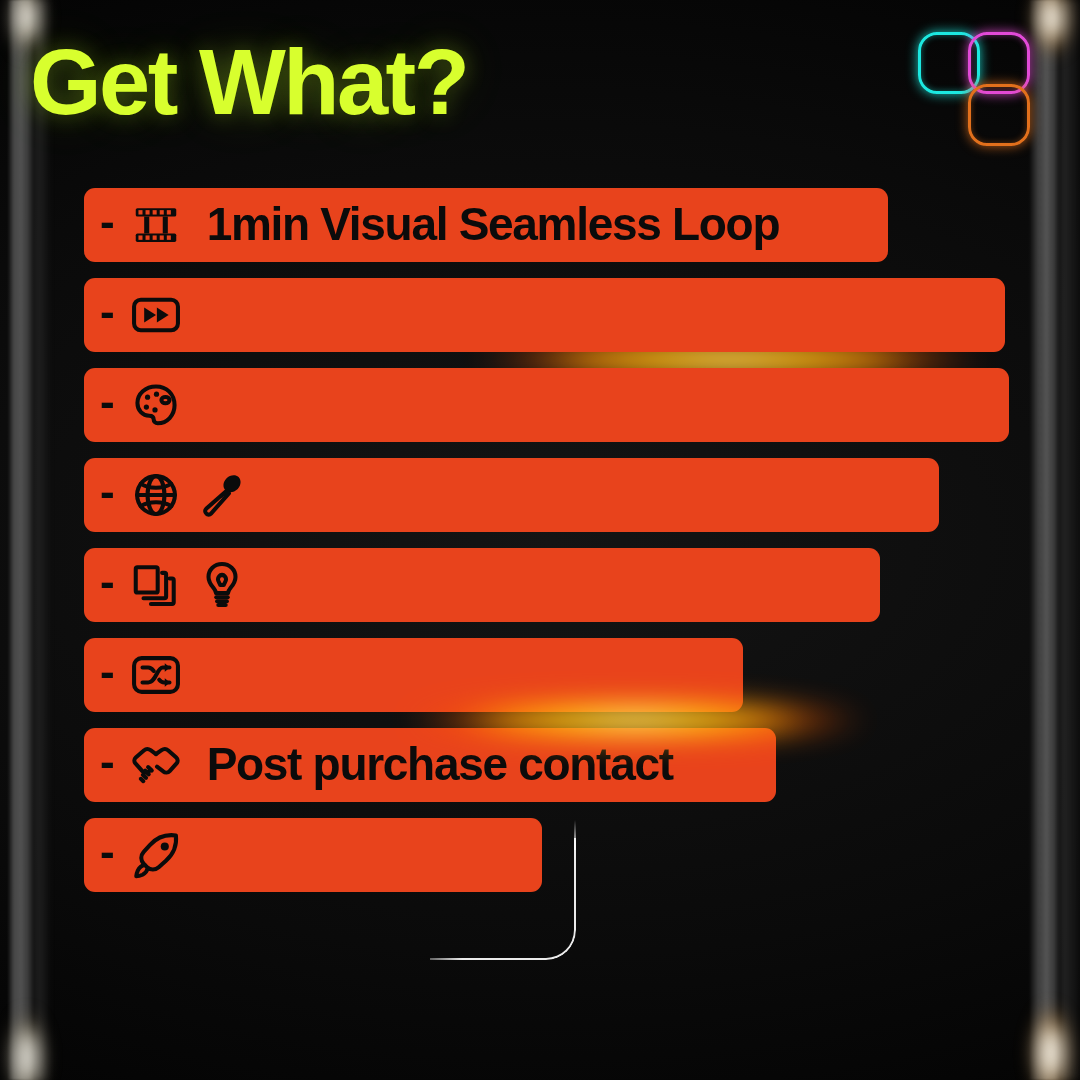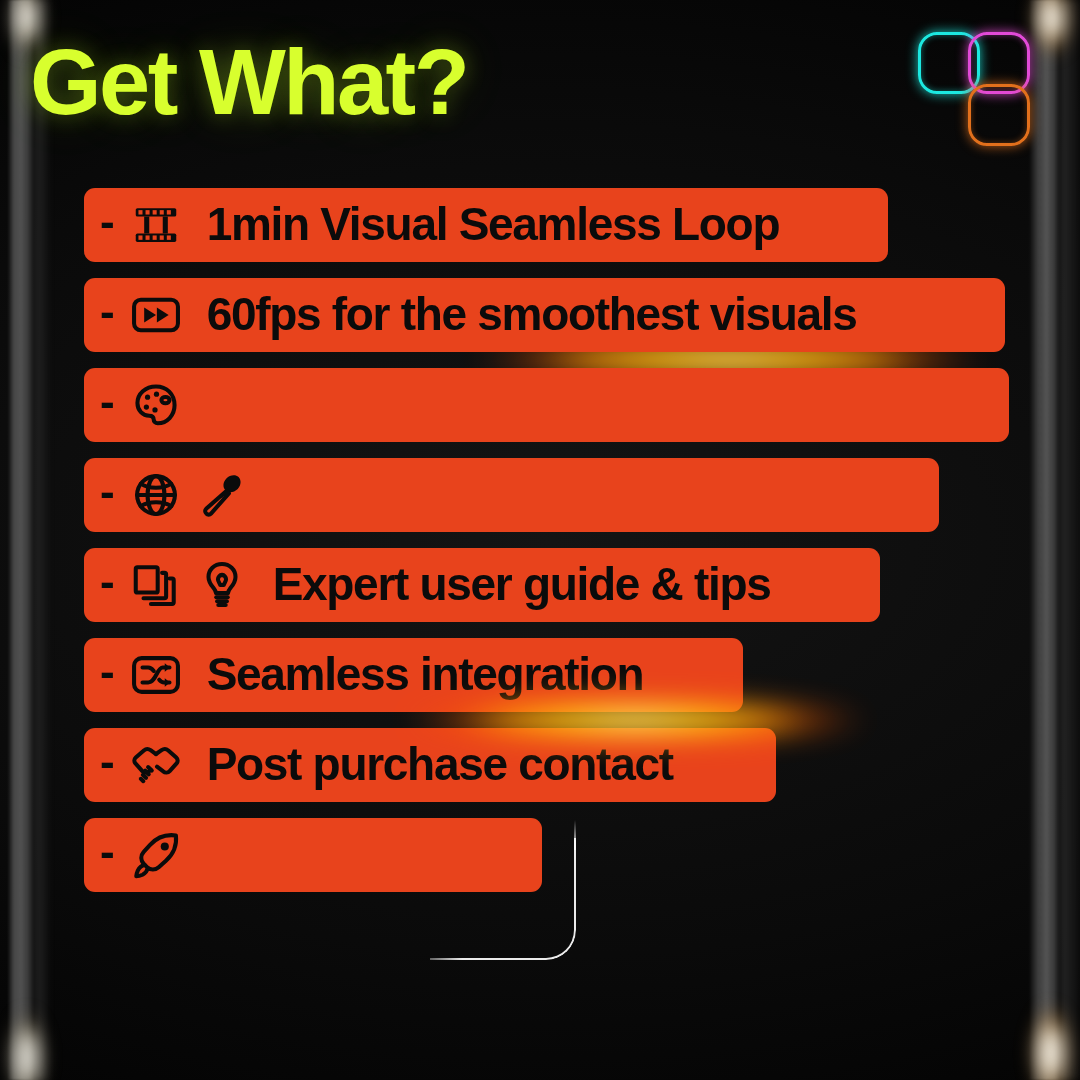--- a/index.html
+++ b/index.html
@@ -169,21 +169,20 @@
         <span class="dash">-</span>
         <span class="icons">
           <span class="ico">
             <svg width="54" height="54" viewBox="0 0 32 32">
       <rect x="3" y="7" width="26" height="18" rx="4" stroke="#0b0b0b" fill="none" stroke-width="2.4" stroke-linecap="round" stroke-linejoin="round"></rect>
       <path d="M9 11.5 L16 16 L9 20.5 Z" fill="#0b0b0b"></path>
       <path d="M16.5 11.5 L23.5 16 L16.5 20.5 Z" fill="#0b0b0b"></path>
     </svg>
           </span>
         </span>
-        <span class="label">60fps for the smoothest visuals</span>
       </div>
       <div class="pill" style="width: 925px;">
         <span class="dash">-</span>
         <span class="icons">
           <span class="ico">
             <svg width="54" height="54" viewBox="0 0 32 32">
       <path d="M16 5c-6.2 0-11 4.3-11 9.8 0 4.4 3.1 7.6 7 7.6 1.8 0 2.6 1 2.6 2.1 0 1.3 1 2.3 2.4 2.3 5.6 0 10-4.7 10-10.6C27 9.4 22.3 5 16 5Z" stroke="#0b0b0b" fill="none" stroke-width="2.4" stroke-linecap="round" stroke-linejoin="round"></path>
       <circle cx="11" cy="11.4" r="1.55" fill="#0b0b0b"></circle>
       <circle cx="16.3" cy="9.6" r="1.55" fill="#0b0b0b"></circle>
       <circle cx="10.3" cy="17.2" r="1.55" fill="#0b0b0b"></circle>
@@ -227,37 +226,35 @@
           <span class="ico">
             <svg width="54" height="54" viewBox="0 0 32 32">
       <path d="M16 3.6c-4.6 0-8 3.4-8 7.6 0 3 1.7 5 3 6.6.9 1.1 1.4 1.9 1.4 3h7.2c0-1.1.5-1.9 1.4-3 1.3-1.6 3-3.6 3-6.6 0-4.2-3.4-7.6-8-7.6Z" stroke="#0b0b0b" fill="none" stroke-width="2.4" stroke-linecap="round" stroke-linejoin="round"></path>
       <path d="M12.6 23.2h6.8" stroke="#0b0b0b" fill="none" stroke-width="2.4" stroke-linecap="round" stroke-linejoin="round"></path>
       <path d="M13.1 25.6h5.8" stroke="#0b0b0b" fill="none" stroke-width="2.4" stroke-linecap="round" stroke-linejoin="round"></path>
       <path d="M13.8 27.9h4.4" stroke="#0b0b0b" fill="none" stroke-width="2.4" stroke-linecap="round" stroke-linejoin="round"></path>
       <path d="M13.6 12.6a2.6 2.6 0 0 1 2.4-2.6 2.6 2.6 0 0 1 2.4 2.6c0 1.5-1.1 2.3-1.3 3.4h-2.2c-.2-1.1-1.3-1.9-1.3-3.4Z" stroke="#0b0b0b" fill="none" stroke-width="2.4" stroke-linecap="round" stroke-linejoin="round"></path>
     </svg>
           </span>
         </span>
-        <span class="label">Expert user guide &amp; tips</span>
       </div>
       <div class="pill" style="width: 659px;">
         <span class="dash">-</span>
         <span class="icons">
           <span class="ico">
             <svg width="54" height="54" viewBox="0 0 32 32">
       <rect x="3" y="6" width="26" height="20" rx="4.5" stroke="#0b0b0b" fill="none" stroke-width="2.4" stroke-linecap="round" stroke-linejoin="round"></rect>
       <path d="M8 11.6h3.4c1.5 0 2.3.8 3.3 2" stroke="#0b0b0b" fill="none" stroke-width="2.4" stroke-linecap="round" stroke-linejoin="round"></path>
       <path d="M24 11.6h-4c-3.5 0-4 8.8-8.6 8.8H8" stroke="#0b0b0b" fill="none" stroke-width="2.4" stroke-linecap="round" stroke-linejoin="round"></path>
       <path d="M21.2 9.1 24.2 11.6 21.2 14.1" fill="#0b0b0b" stroke="none"></path>
       <path d="M21.2 17.9 24.2 20.4 21.2 22.9" fill="#0b0b0b" stroke="none"></path>
       <path d="M24 20.4h-3.2c-1.3 0-2.1-.6-2.9-1.6" stroke="#0b0b0b" fill="none" stroke-width="2.4" stroke-linecap="round" stroke-linejoin="round"></path>
     </svg>
           </span>
         </span>
-        <span class="label">Seamless integration</span>
       </div>
       <div class="pill" style="width: 692px;">
         <span class="dash">-</span>
         <span class="icons">
           <span class="ico">
             <svg width="54" height="54" viewBox="0 0 32 32">
       <path d="M16 9.5 12.8 7.2a3.3 3.3 0 0 0-4 .2L4 11.6c-1 .9-1.1 2.4-.2 3.4l4.1 4.6c1 1.1 2.7 1.2 3.8.2l1-.9" stroke="#0b0b0b" fill="none" stroke-width="2.4" stroke-linecap="round" stroke-linejoin="round"></path>
       <path d="M16 9.5l3.3-2.3a3.3 3.3 0 0 1 4 .2l4.7 4.2c1 .9 1.1 2.4.2 3.4l-4.1 4.6a2.7 2.7 0 0 1-3.8.2L16.6 17" stroke="#0b0b0b" fill="none" stroke-width="2.4" stroke-linecap="round" stroke-linejoin="round"></path>
       <path d="M11.3 17.2l2.2 2.1" stroke="#0b0b0b" fill="none" stroke-width="2.4" stroke-linecap="round" stroke-linejoin="round"></path>
       <path d="M9.6 19.4l2.1 2.1" stroke="#0b0b0b" fill="none" stroke-width="2.4" stroke-linecap="round" stroke-linejoin="round"></path>

